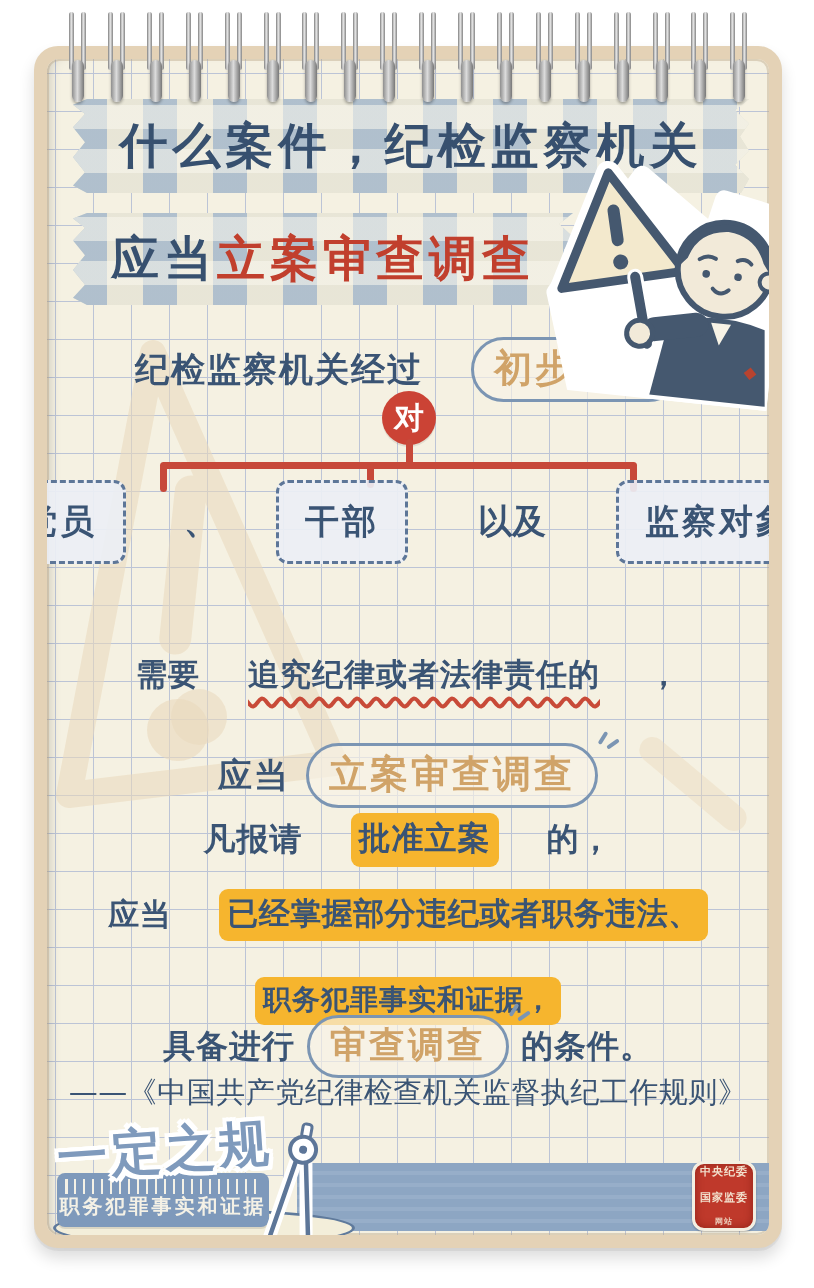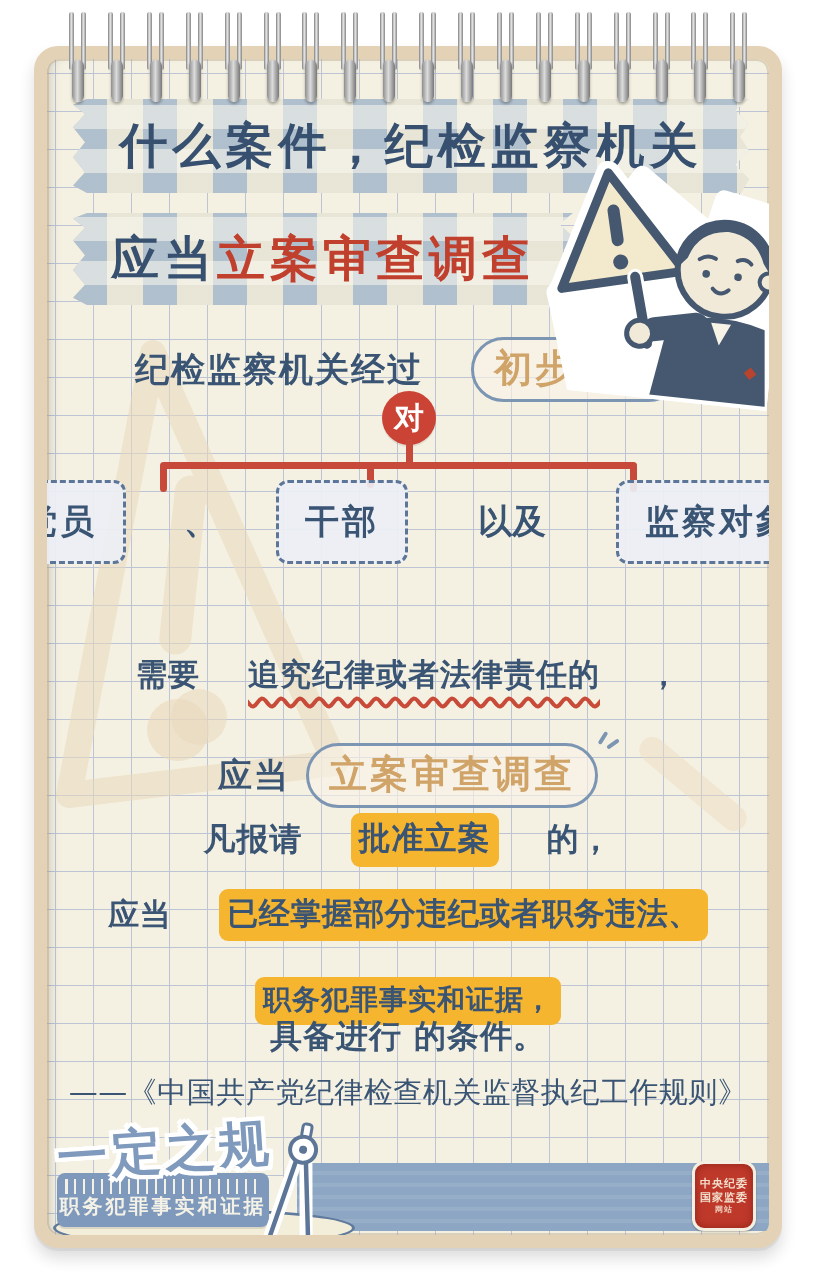--- a/index.html
+++ b/index.html
@@ -129,21 +129,21 @@
     display:flex; align-items:flex-end; justify-content:center; }
   .ruler::before { content:""; position:absolute; left:8px; right:8px; top:6px; height:15px;
     background-image:
       repeating-linear-gradient(90deg,#f4f1e6 0 2px,transparent 2px 9px),
       repeating-linear-gradient(90deg,#f4f1e6 0 2.5px,transparent 2.5px 45px); }
   .ruler-text { color:#f4f1e6; font-size:20px; font-weight:700; letter-spacing:3px; padding-bottom:7px; }
   .compass { position:absolute; left:205px; top:1062px; z-index:4; transform:rotate(10deg); }
   .seal { position:absolute; left:645px; top:1102px; width:64px; height:70px; z-index:5;
     background:#bf392b; border:3px solid #f3efe2; border-radius:12px;
     box-shadow:inset 0 0 8px rgba(90,10,5,.45), 0 1px 2px rgba(0,0,0,.25);
-    display:flex; flex-direction:column; align-items:center; justify-content:center; gap:2px; }
+    display:flex; flex-direction:column; align-items:center; justify-content:center; gap:14px; }
   .seal span { color:#f2dfcc; font-weight:700; line-height:1.1; letter-spacing:1px; }
   .seal .s1,.seal .s2 { font-size:11px; }
   .seal .s3 { font-size:8px; opacity:.9; }
 </style>
 </head>
 <body>
 
 <div class="stage">
 
   <div class="page">
@@ -237,20 +237,23 @@
       </div>
       <div class="row row-cond2">
         <span>应当</span>
         <span class="hl-yellow">已经掌握部分违纪或者职务违法、</span>
       </div>
       <div class="row row-cond3">
         <span class="hl-yellow">职务犯罪事实和证据，</span>
       </div>
       <div class="row row-cond4">
         <span>具备进行</span>
+        <span class="pill pill-md">
+            <b>审查调查</b>
+          </span>
         <span>的条件。</span>
       </div>
 
       <div class="row row-cite">——《中国共产党纪律检查机关监督执纪工作规则》</div>
 
       <div class="banner"></div>
       <div class="plate"></div>
       <div class="brand">一定之规</div>
       <div class="ruler">
         <div class="ruler-text">职务犯罪事实和证据</div>

